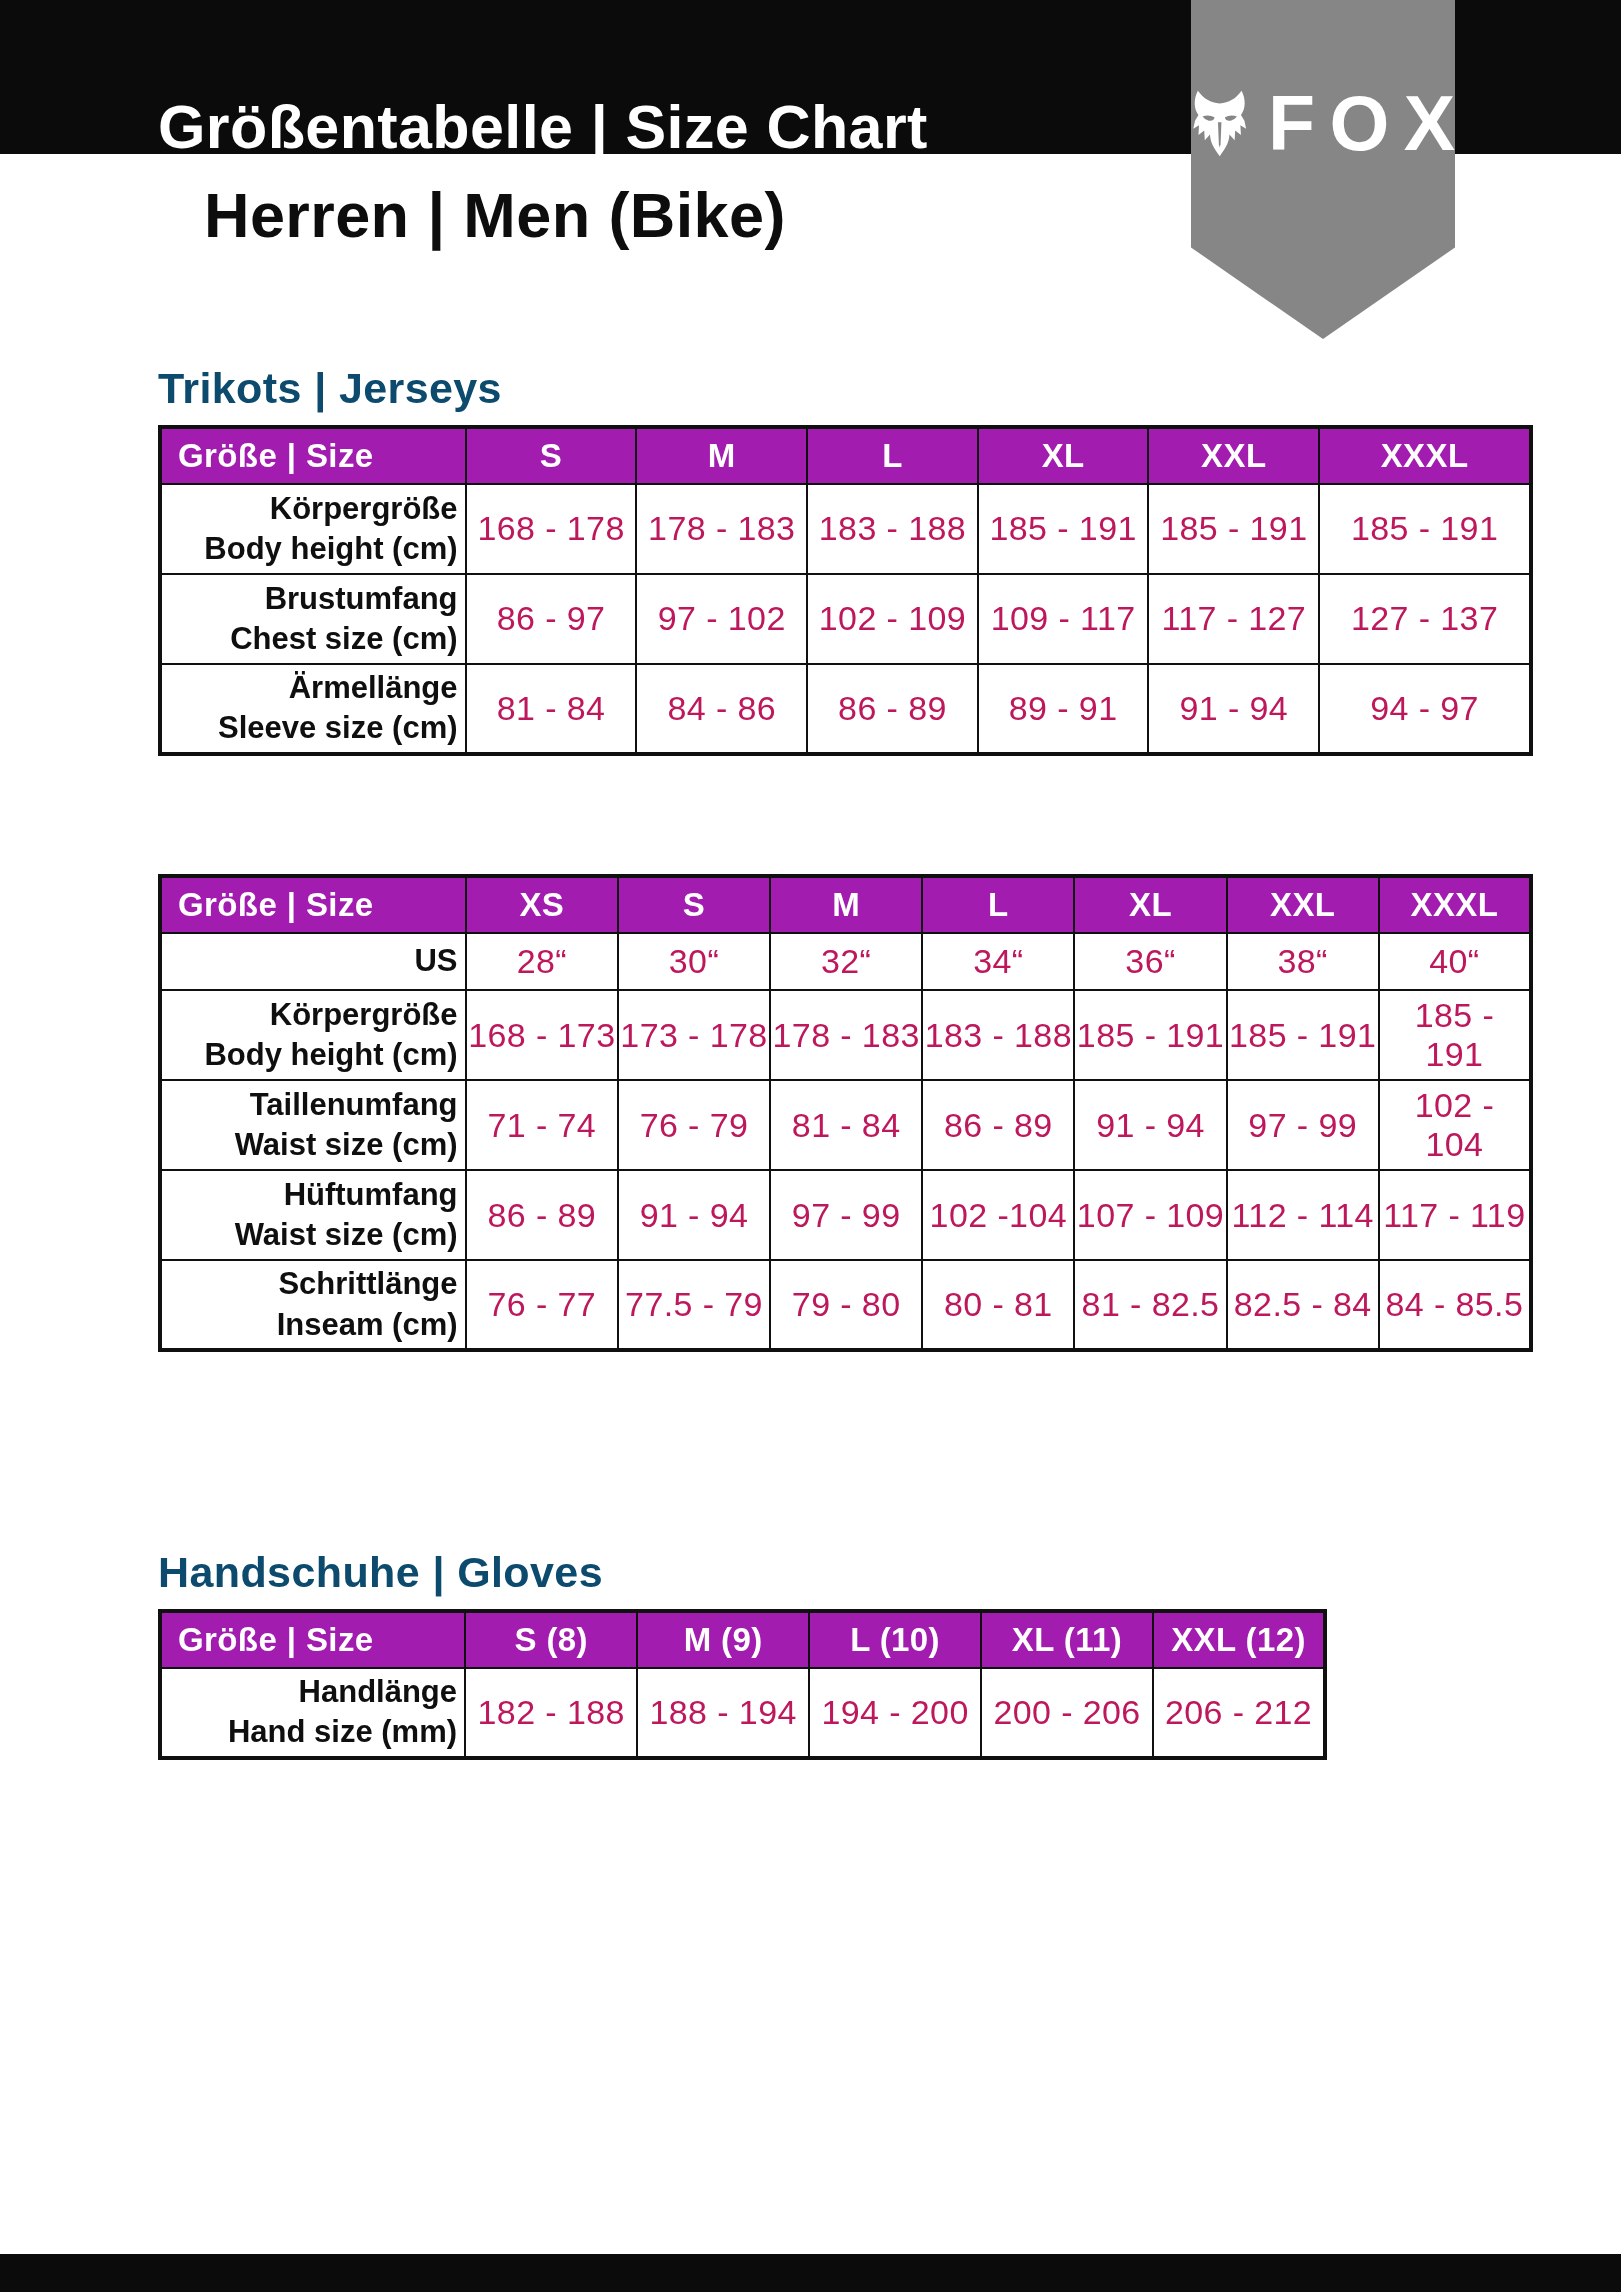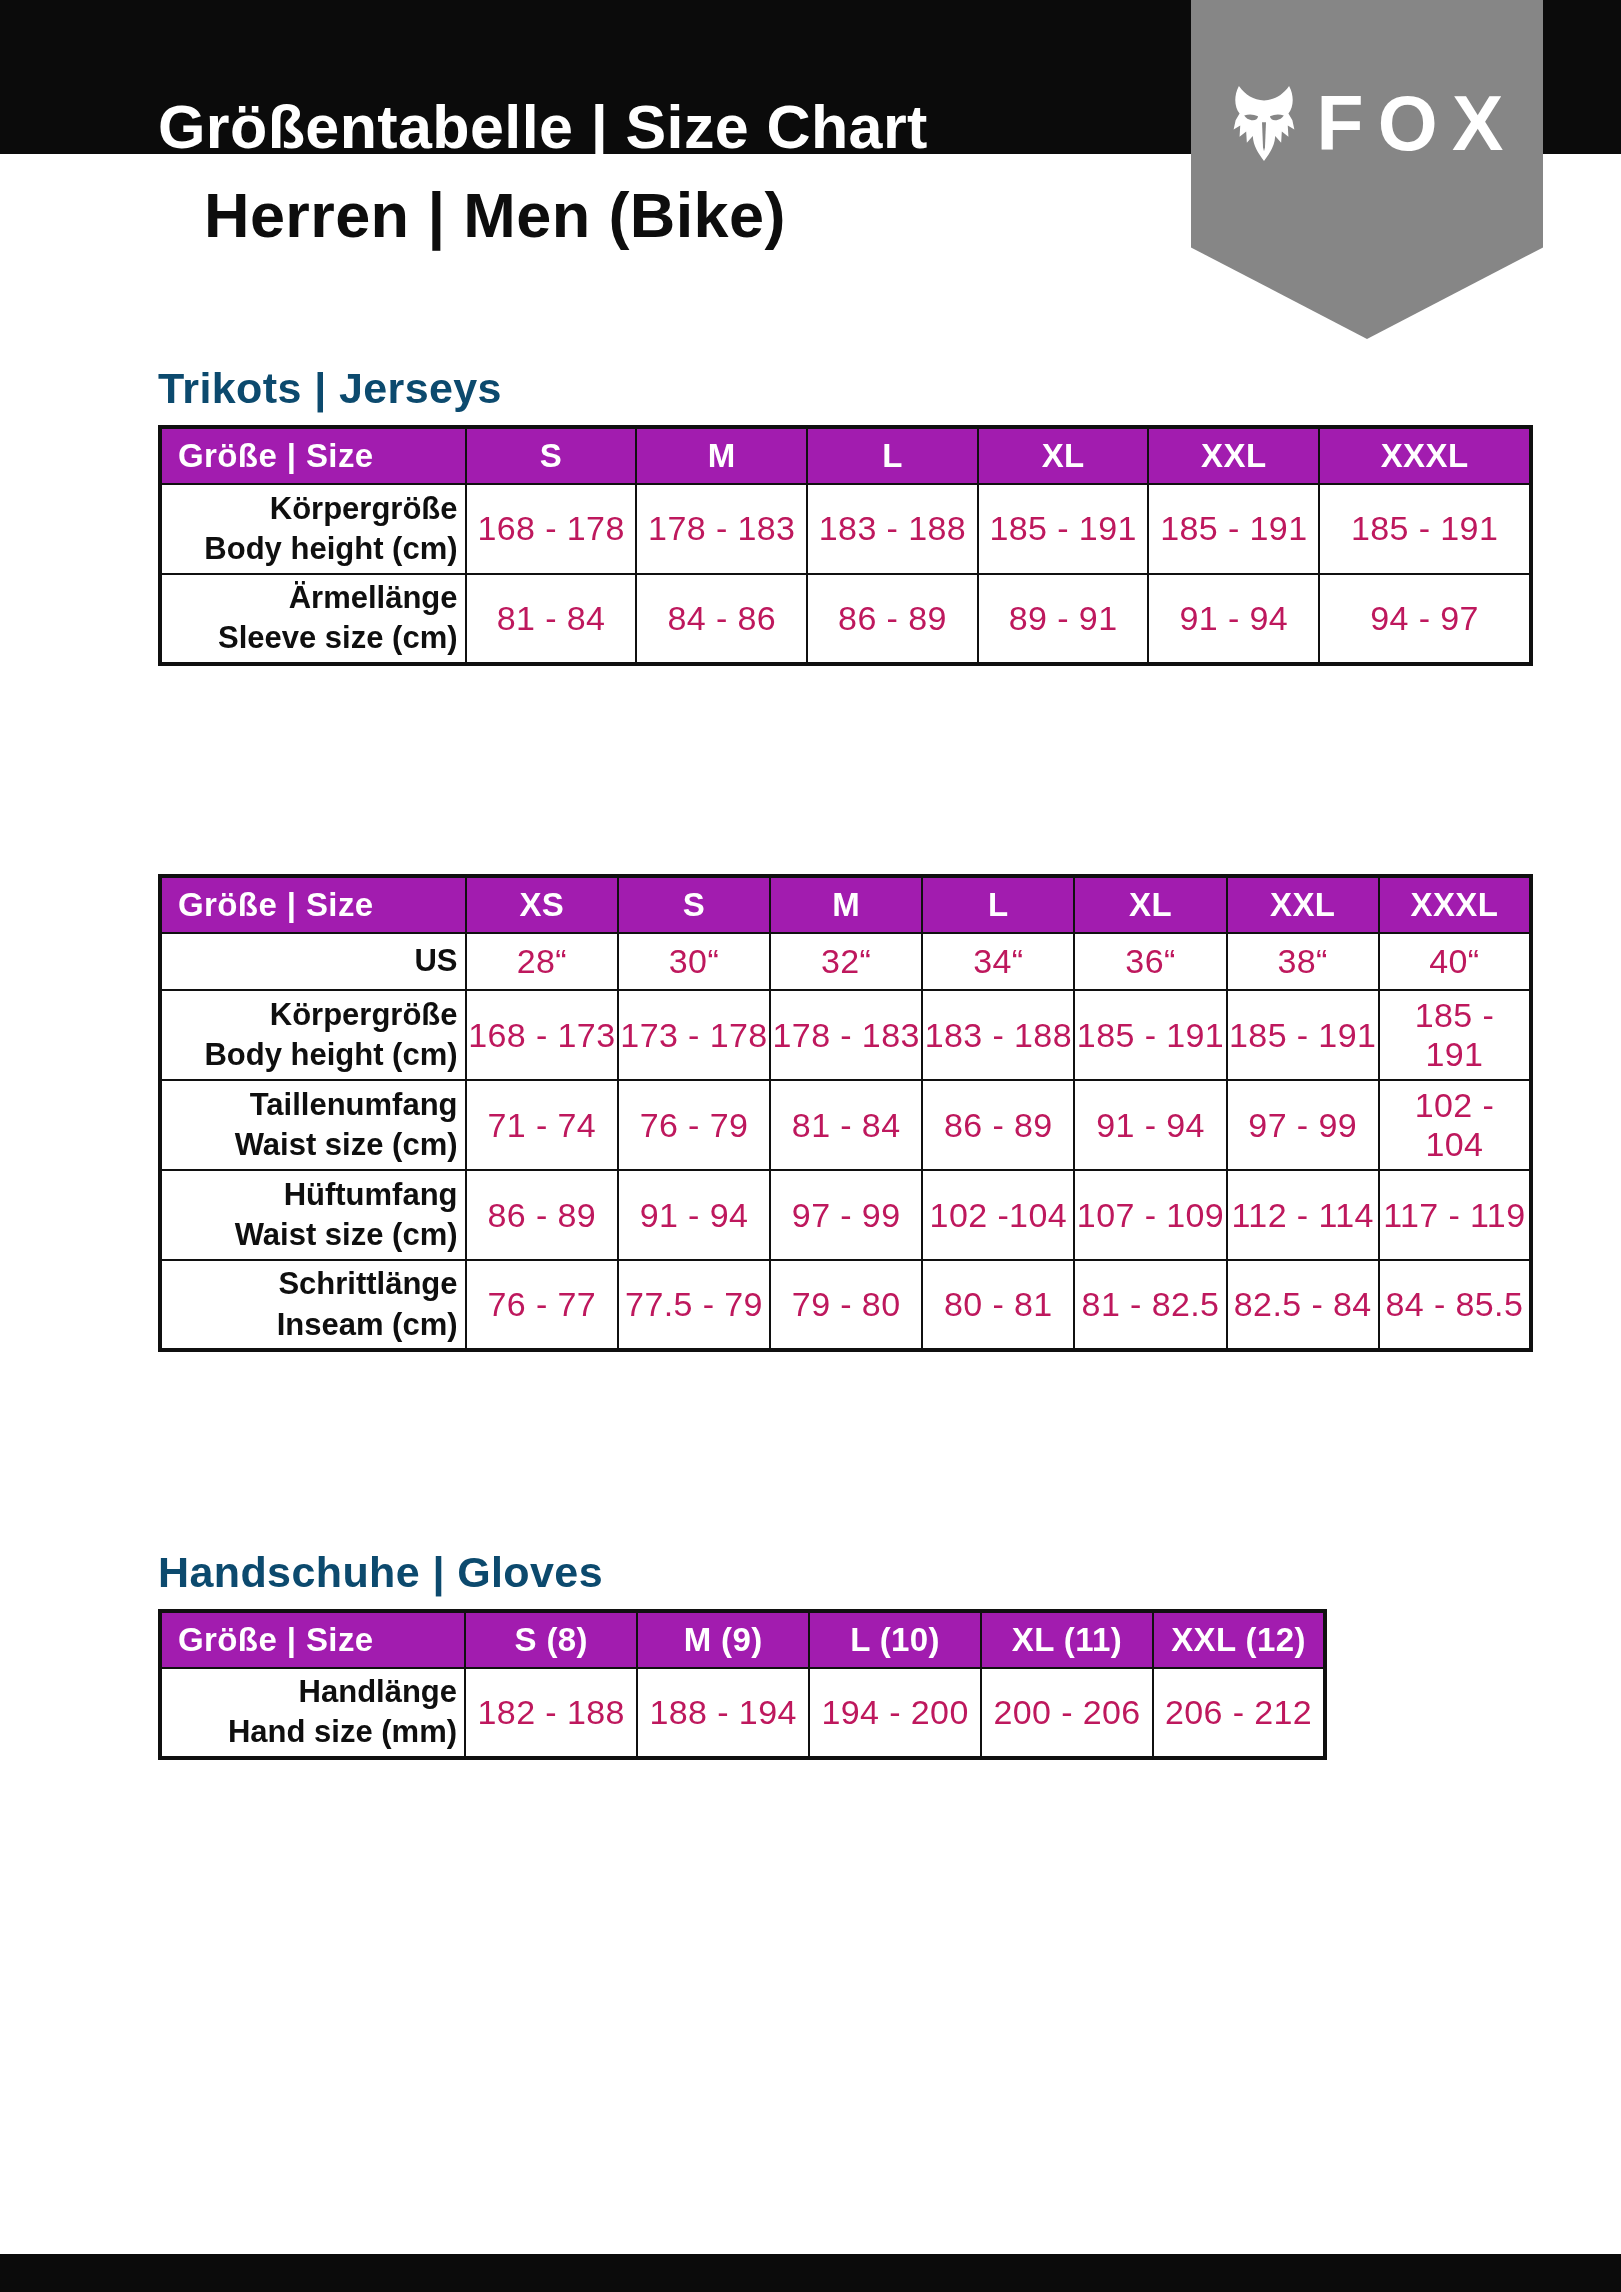--- a/index.html
+++ b/index.html
@@ -23,21 +23,21 @@
     line-height:1;white-space:nowrap;letter-spacing:0.4px;
   }
   .page-subtitle{
     position:absolute;left:204px;top:184px;
     margin:0;
     font-size:63px;font-weight:bold;color:#0d0d0d;
     line-height:1;white-space:nowrap;letter-spacing:0.4px;
   }
   
   .banner{
-    position:absolute;left:1191px;top:0;width:352px;height:339px;
+    position:absolute;left:1191px;top:0;width:264px;height:339px;
     background:#868686;
     clip-path:polygon(0 0,100% 0,100% 73%,50% 100%,0 73%);
   }
   .logo-row{
     position:absolute;top:84px;left:0;width:100%;
     display:flex;align-items:center;justify-content:center;gap:19.7px;
   }
   .fox-head{width:66px;height:79px;display:block;}
   .fox-word{
     font-size:77px;font-weight:bold;color:#ffffff;
@@ -147,20 +147,32 @@
             </td>
             <td class="value-cell">168 - 178</td>
             <td class="value-cell">178 - 183</td>
             <td class="value-cell">183 - 188</td>
             <td class="value-cell">185 - 191</td>
             <td class="value-cell">185 - 191</td>
             <td class="value-cell">185 - 191</td>
           </tr>
           <tr>
             <td class="label-cell">
+              <div>Brustumfang</div>
+              <div>Chest size (cm)</div>
+            </td>
+            <td class="value-cell">86 - 97</td>
+            <td class="value-cell">97 - 102</td>
+            <td class="value-cell">102 - 109</td>
+            <td class="value-cell">109 - 117</td>
+            <td class="value-cell">117 - 127</td>
+            <td class="value-cell">127 - 137</td>
+          </tr>
+          <tr>
+            <td class="label-cell">
               <div>Ärmellänge</div>
               <div>Sleeve size (cm)</div>
             </td>
             <td class="value-cell">81 - 84</td>
             <td class="value-cell">84 - 86</td>
             <td class="value-cell">86 - 89</td>
             <td class="value-cell">89 - 91</td>
             <td class="value-cell">91 - 94</td>
             <td class="value-cell">94 - 97</td>
           </tr>

